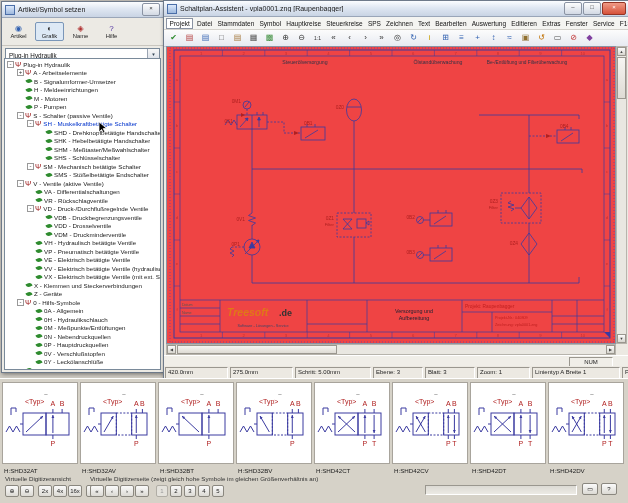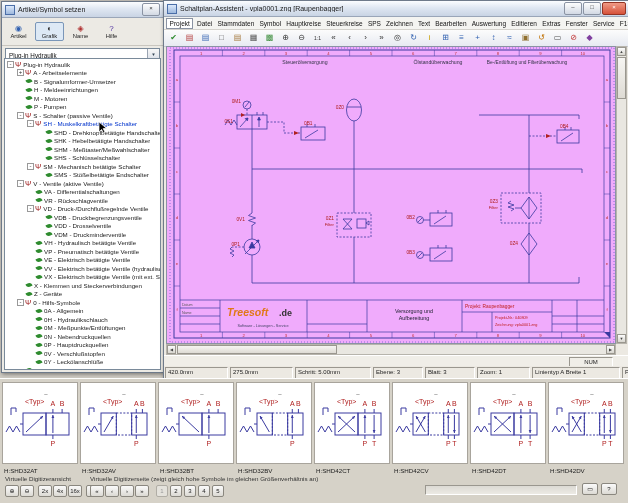--- a/index.html
+++ b/index.html
@@ -36,21 +36,21 @@
   #cursor{position:absolute;left:96px;top:118px;z-index:5;}
   
   #mw{left:163px;top:0;width:465px;height:377px;background:#ece9e2;}
   .menubar{height:12px;background:#f4f4f1;border-bottom:1px solid #d4d2cc;display:flex;align-items:center;
            font-size:6.5px;color:#111;padding-left:2px;}
   .menu-item{padding:1px 2.6px;white-space:nowrap;}
   .menu-item.boxed{border:1px solid #8a93a3;background:#fff;margin-right:1px;}
   .toolbar{height:16px;display:flex;align-items:center;gap:1px;padding:0 2px;
            background:linear-gradient(#fcfcfc,#e7eaf1);border-bottom:1px solid #c6cad4;}
   .tb-ic{width:15px;height:14px;font-size:8px;line-height:14px;text-align:center;border-radius:2px;}
-  .canvas{position:absolute;top:45px;left:2px;right:13px;bottom:34px;background:#f0abfc;border:1px solid #8a93a3;box-sizing:border-box;}
+  .canvas{position:absolute;top:45px;left:2px;right:13px;bottom:34px;background:#ef4444;border:1px solid #8a93a3;box-sizing:border-box;}
   .canvas svg{display:block;}
   .vscroll{position:absolute;top:45px;right:2px;bottom:34px;width:11px;background:#e9e7e1;border:1px solid #b7b4ac;box-sizing:border-box;}
   .hscroll{position:absolute;left:2px;right:13px;bottom:23px;height:11px;background:#e9e7e1;border:1px solid #b7b4ac;box-sizing:border-box;}
   .sc-btn{position:absolute;width:9px;height:9px;background:linear-gradient(#fbfbfb,#d8d6cf);border:1px solid #9a978f;
           font-size:4px;line-height:8px;text-align:center;color:#444;box-sizing:border-box;}
   .sc-thumb{position:absolute;background:linear-gradient(#f6f5f2,#dedbd4);border:1px solid #9a978f;box-sizing:border-box;}
   .numbar{position:absolute;left:0;right:0;bottom:12px;height:10px;background:#f0eee8;border-top:1px solid #fff;}
   .numpane{position:absolute;right:16px;top:1px;width:42px;height:8px;border:1px solid;border-color:#9a978f #fff #fff #9a978f;
            font-size:6px;line-height:8px;text-align:center;color:#222;}
   .fieldsbar{position:absolute;left:0;right:0;bottom:0;height:12px;background:#ece9e2;display:flex;gap:2px;padding:1px 1px 0 1px;box-sizing:border-box;}

